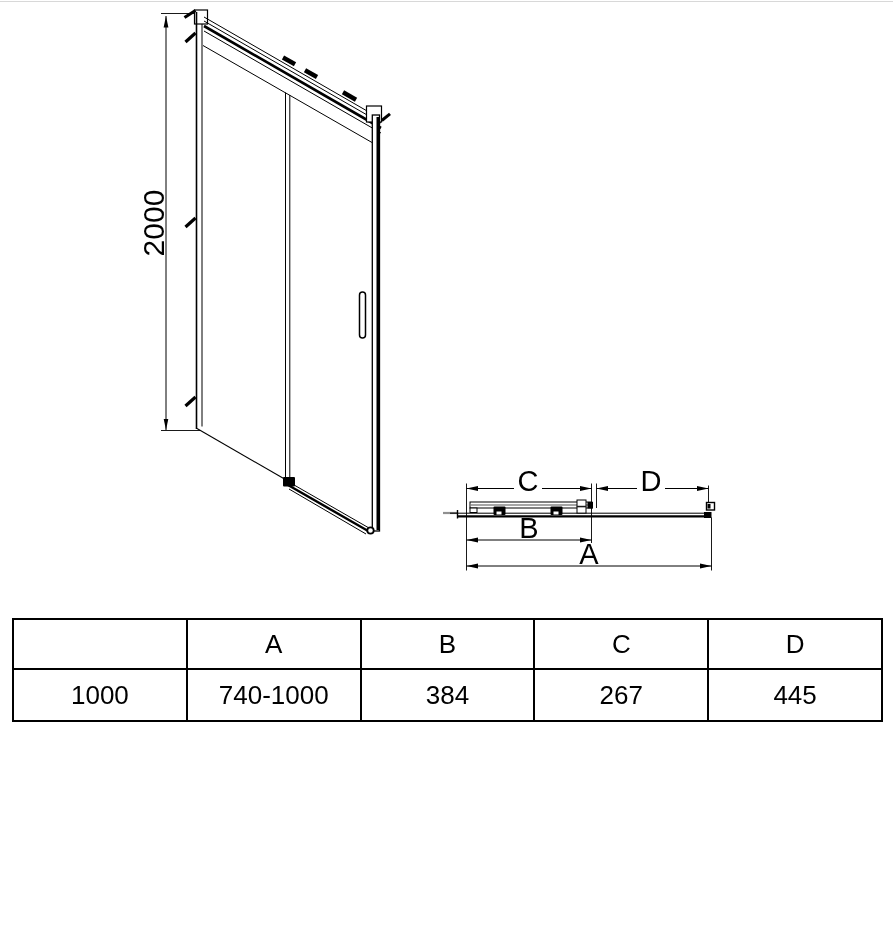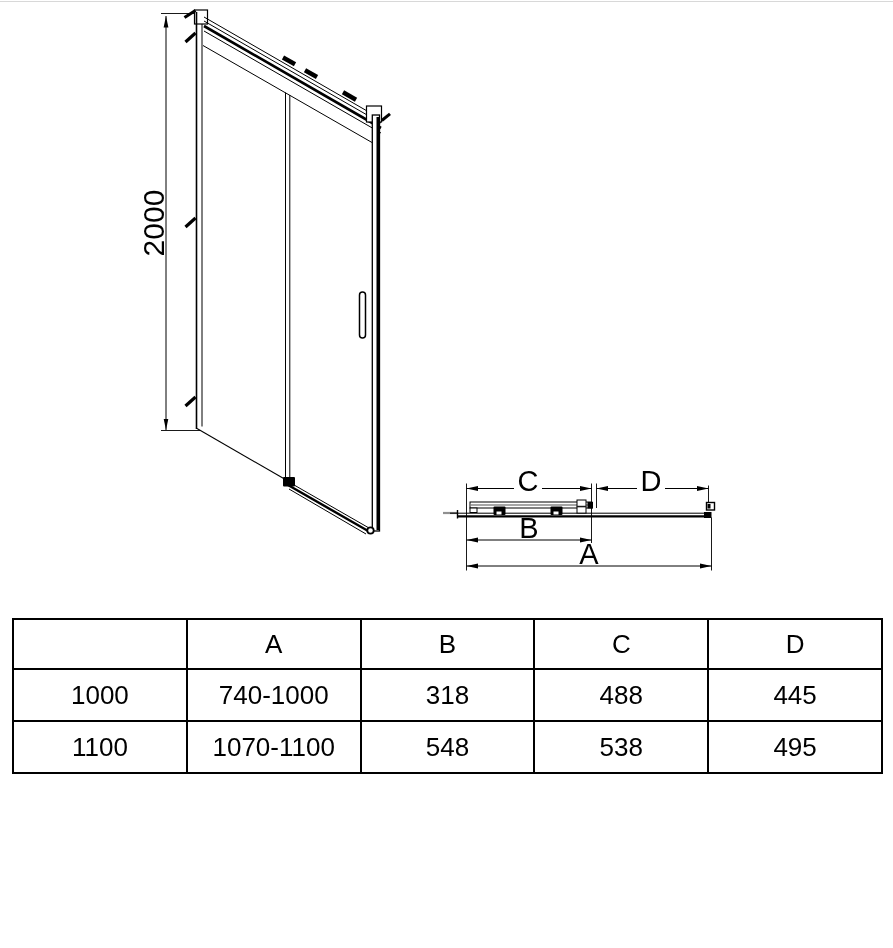--- a/index.html
+++ b/index.html
@@ -143,25 +143,18 @@
       <th>A</th>
       <th>B</th>
       <th>C</th>
       <th>D</th>
     </tr>
   </thead>
   <tbody>
     <tr>
       <td>1000</td>
       <td>740-1000</td>
-      <td>318</td>
-      <td>488</td>
+      <td>384</td>
+      <td>267</td>
       <td>445</td>
-    </tr>
-    <tr>
-      <td>1100</td>
-      <td>1070-1100</td>
-      <td>548</td>
-      <td>538</td>
-      <td>495</td>
     </tr>
   </tbody>
 </table>
 
 </body></html>

